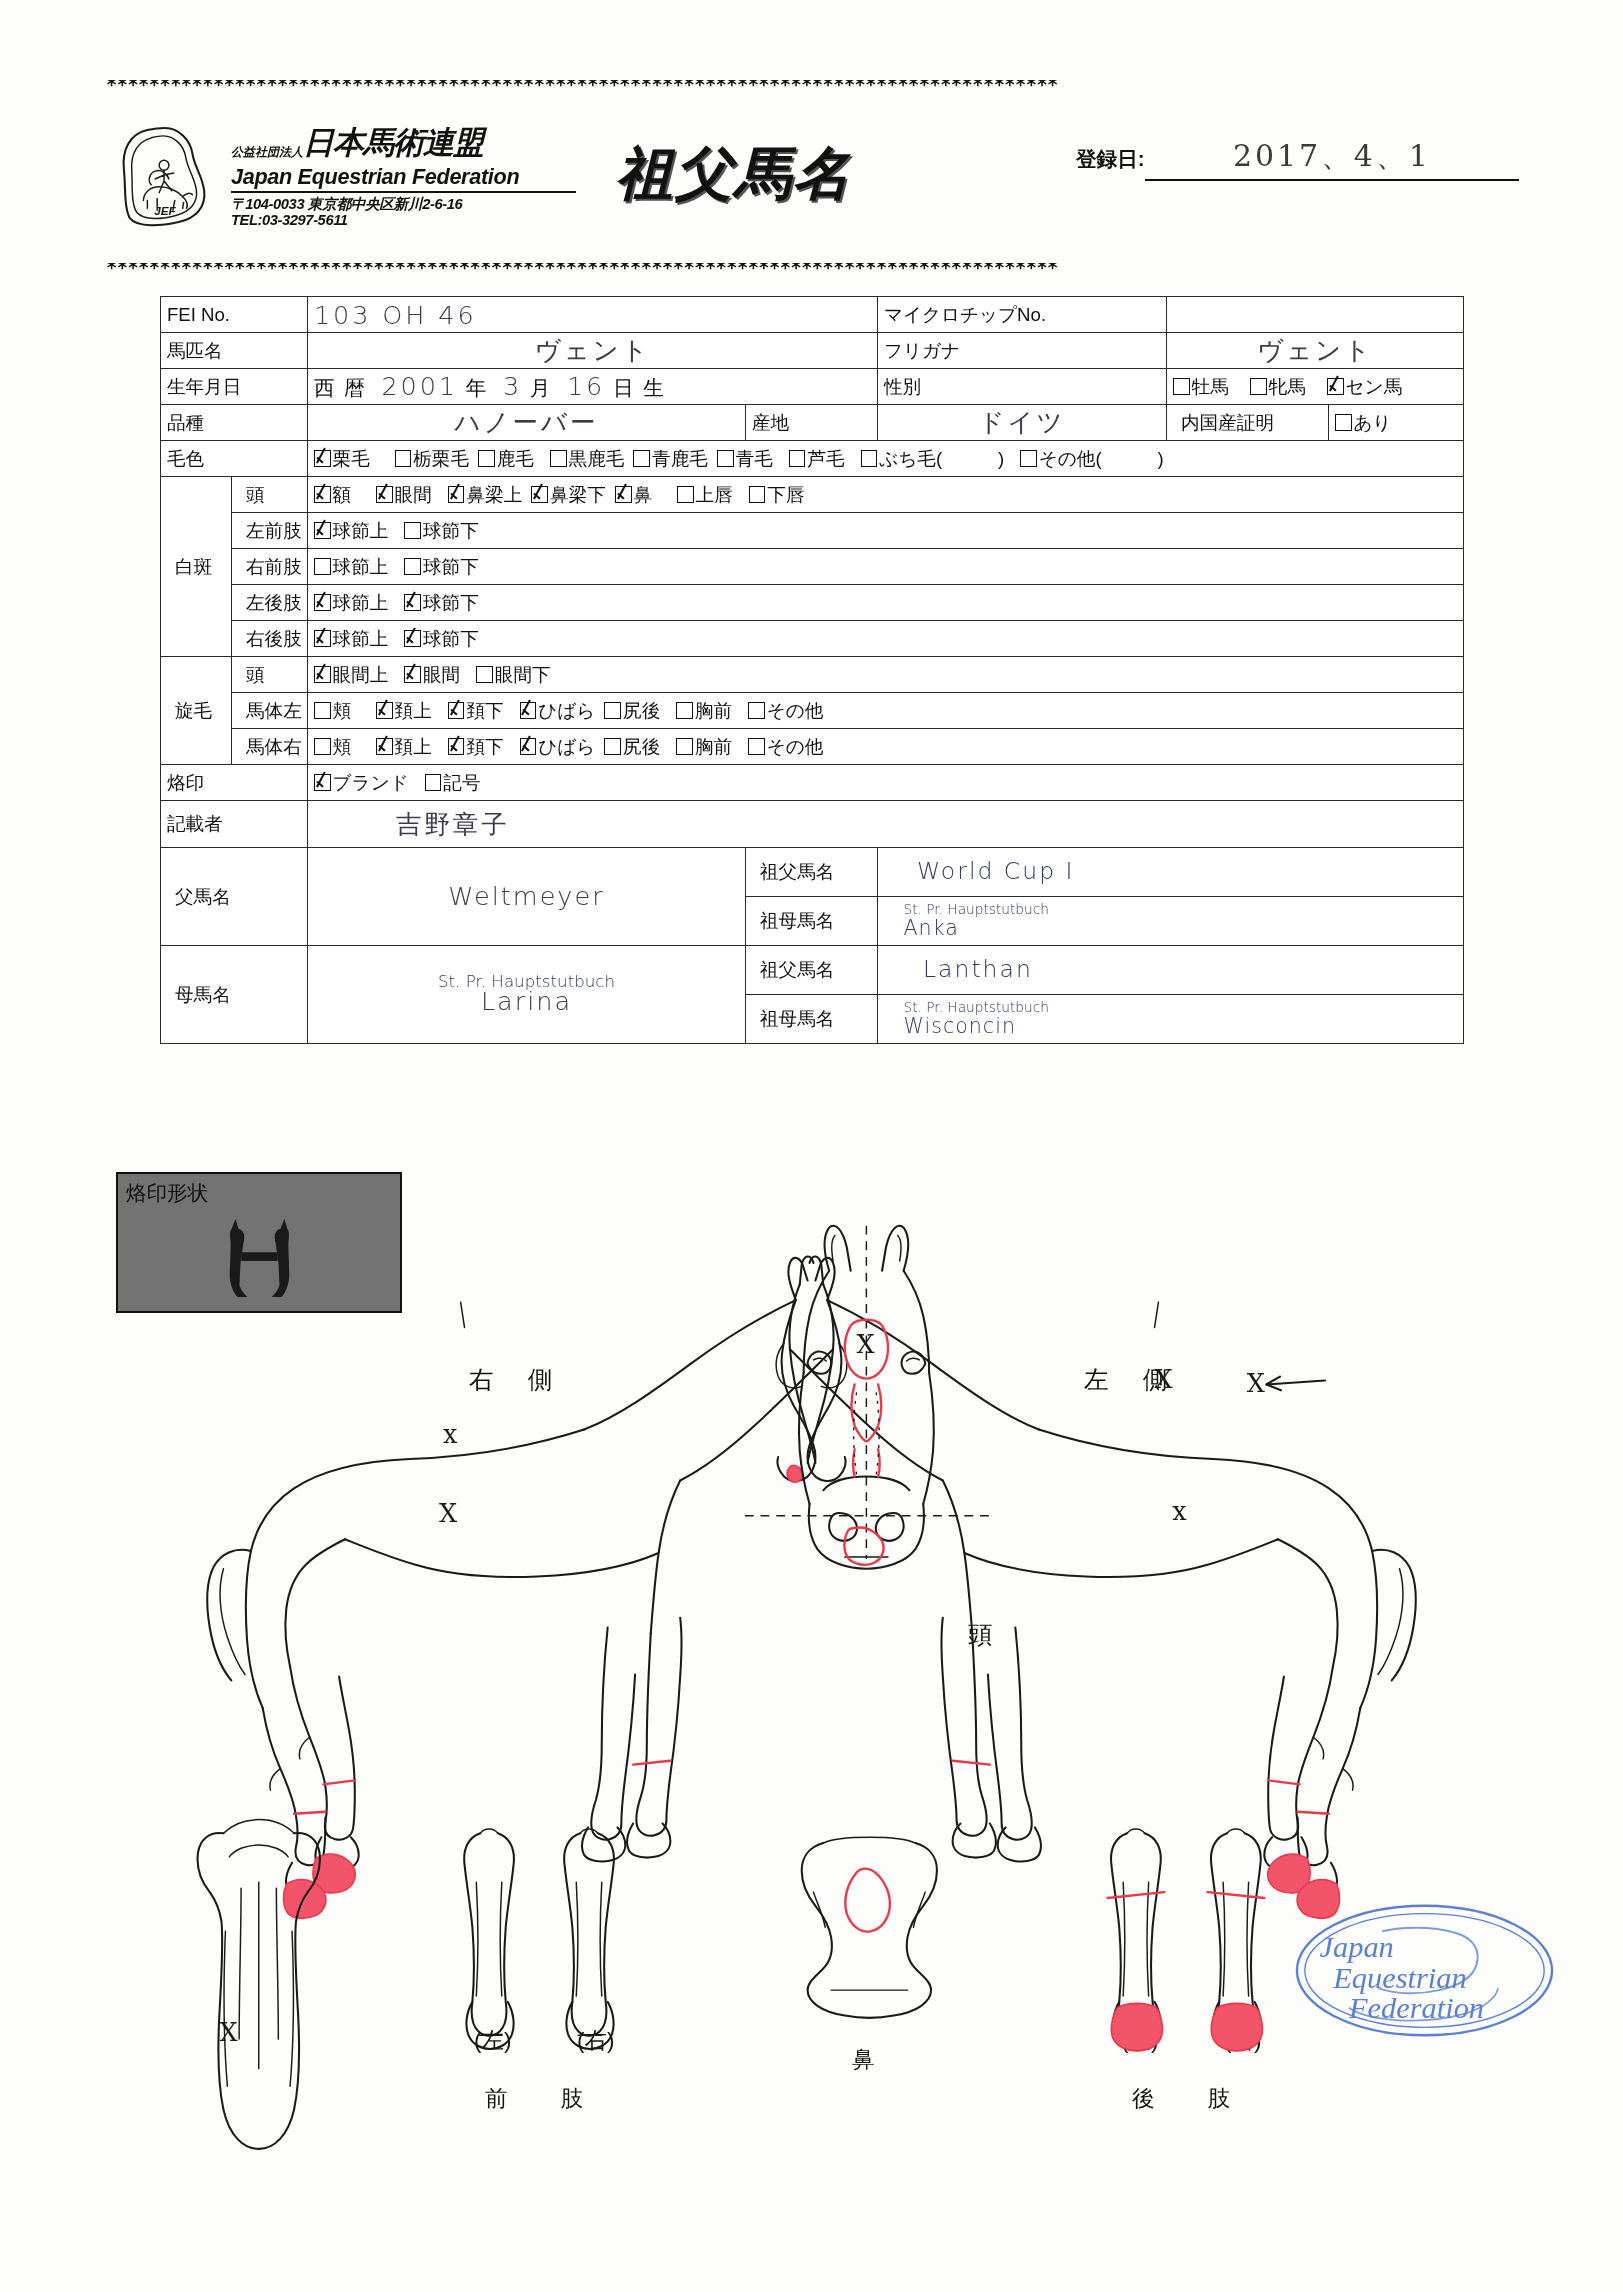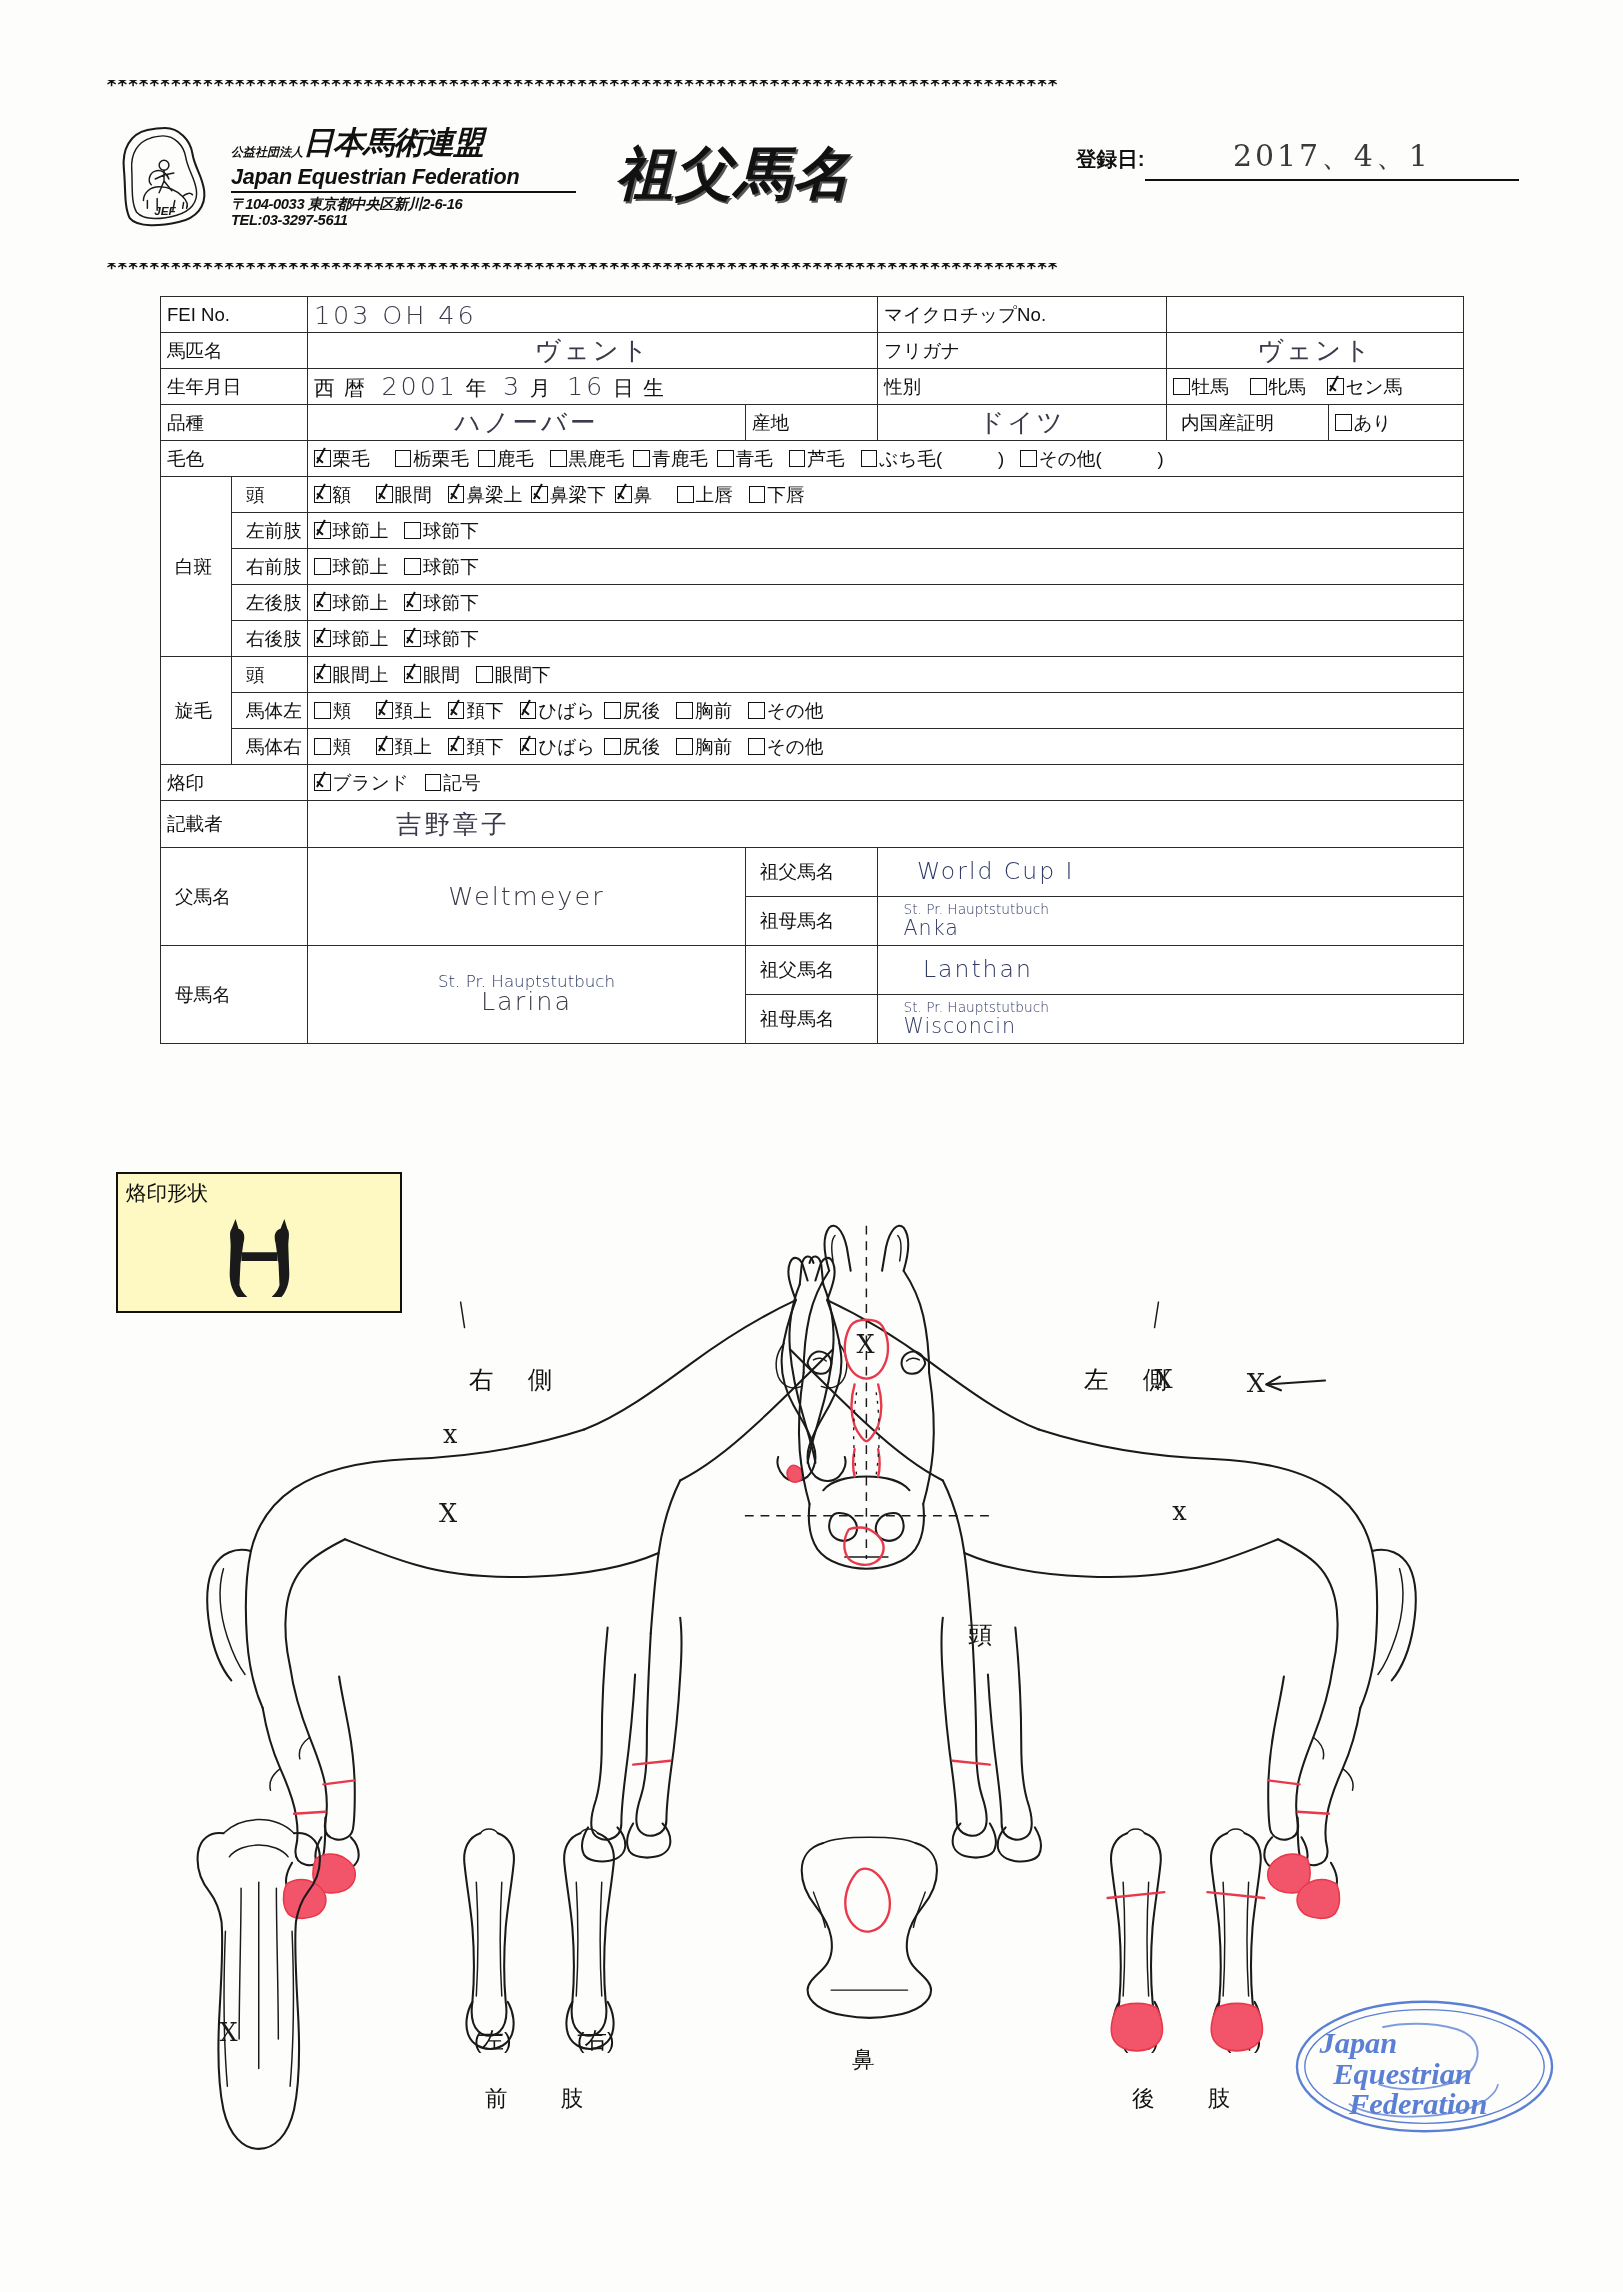--- a/index.html
+++ b/index.html
@@ -91,33 +91,32 @@
     background:#111;transform:rotate(28deg);
   }
   .gap{display:inline-block;width:15.7px;}
   .gapS{display:inline-block;width:6.9px;}
   .ped-sm{font-size:13.7px;letter-spacing:0px;display:block;line-height:14.7px;}
   .ped-lg{font-size:25.5px;letter-spacing:2px;display:block;line-height:25.5px;}
 
   
   .brandbox{
     position:absolute;left:116px;top:1172px;width:282px;height:137px;
-    border:2.9px solid #111;background:#fef9c3;font-family:Liberation Mono, monospace;
+    border:2.9px solid #111;background:#737373;font-family:Liberation Mono, monospace;
   }
   .brandbox .t{position:absolute;left:7.8px;top:4.9px;font-size:20.6px;}
   .brandbox svg{position:absolute;left:94px;top:43px;}
 
   
   .diagram{position:absolute;left:0;top:1206px;width:1623px;height:1039px;}
   .dlabel{position:absolute;font-size:22.5px;letter-spacing:13.7px;color:#111;white-space:nowrap;}
   .dlabel.big{font-size:24.5px;}
   .stamp{
-    position:absolute;left:1292px;top:1988px;width:265px;height:157px;
+    position:absolute;left:1292px;top:1892px;width:265px;height:157px;
     color:#b91c1c;
-    font-weight:bold;
   }
   svg{overflow:visible;}
   .hl{fill:none;stroke:#1a1a1a;stroke-width:2.1;stroke-linecap:round;stroke-linejoin:round;}
   .hl-t{fill:none;stroke:#1a1a1a;stroke-width:1.5;stroke-linecap:round;}
   .red{fill:none;stroke:#e8384a;stroke-width:2.4;stroke-linecap:round;stroke-linejoin:round;}
   .redf{fill:#f2556a;stroke:#e8384a;stroke-width:1.6;}
   .dash{fill:none;stroke:#1a1a1a;stroke-width:1.5;stroke-dasharray:9 7;}
   .dot{fill:none;stroke:#1a1a1a;stroke-width:1.4;stroke-dasharray:3 6;}
   .xm{font-size:26px;font-family:"DejaVu Serif","Liberation Serif",serif;fill:#1a1a1a;}
 </style>

